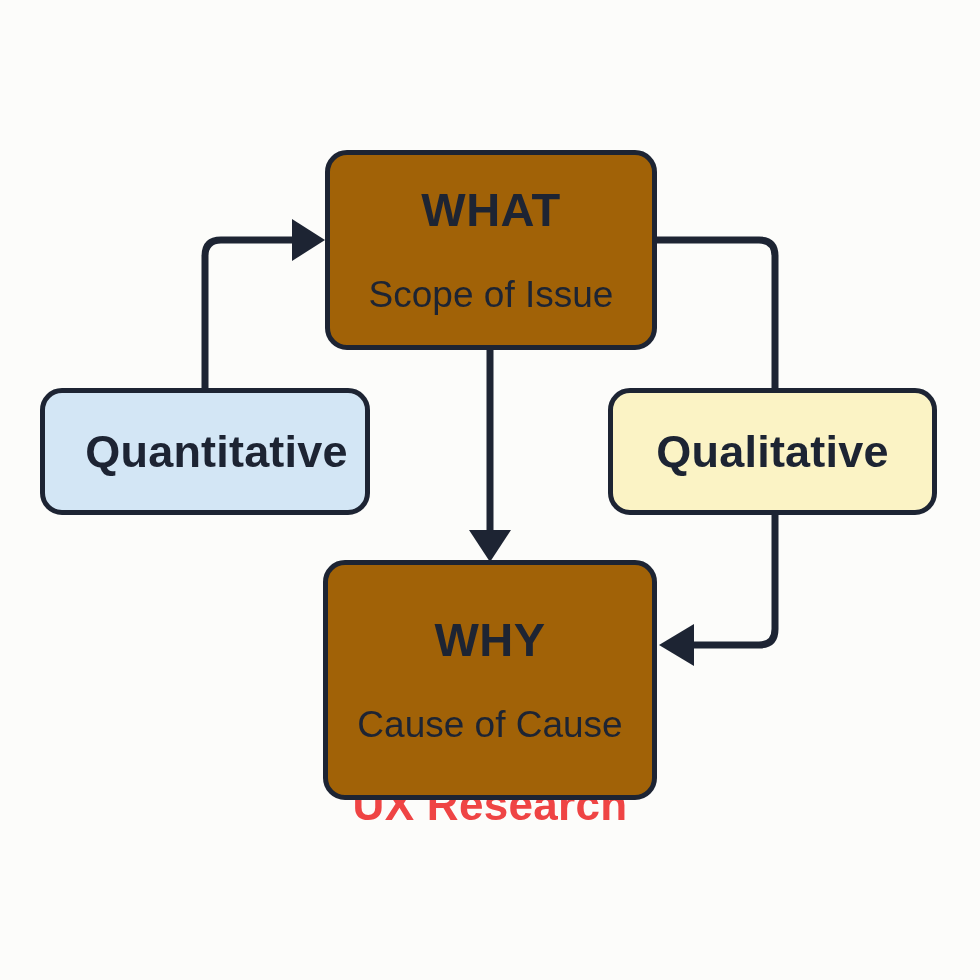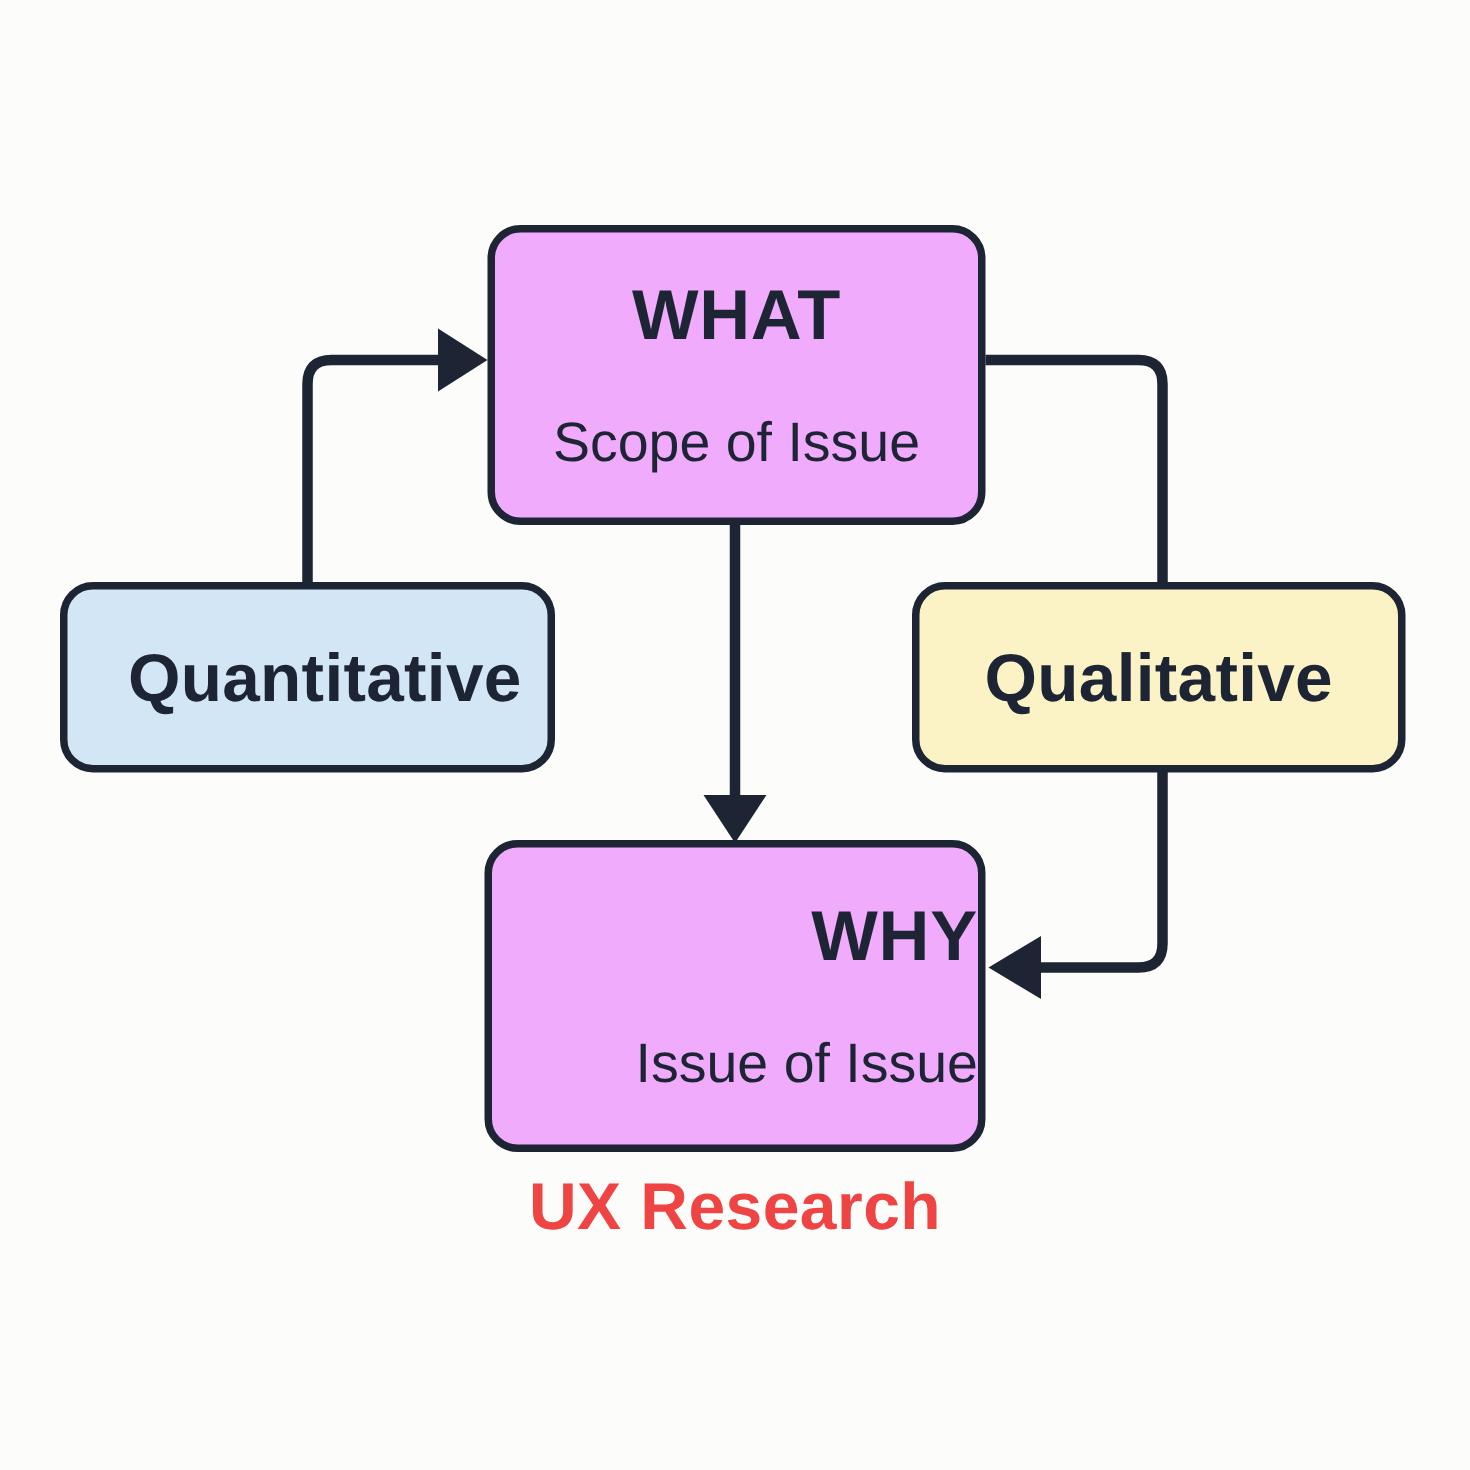--- a/index.html
+++ b/index.html
@@ -31,44 +31,43 @@
     border: 5px solid #1d2433;
     border-radius: 22px;
     display: flex;
     flex-direction: column;
     align-items: center;
     justify-content: center;
     text-align: center;
     color: #1d2433;
   }
   .node-white {
-    background: #f0abfc;
+    background: #a16207;
     gap: 23px;
   }
   .node-blue {
     background: #d3e6f5;
     padding-left: 23px;
   }
   .node-yellow {
     background: #fbf3c5;
   }
   #node-what {
     left: 325px;
     top: 150px;
     width: 332px;
     height: 200px;
     z-index: 3;
   }
   #node-why {
     left: 323px;
     top: 560px;
     width: 334px;
-    height: 208px;
+    height: 240px;
     z-index: 3;
-    align-items: flex-end;
   }
   #node-quantitative {
     left: 40px;
     top: 388px;
     width: 330px;
     height: 127px;
     z-index: 3;
   }
   #node-qualitative {
     left: 608px;
@@ -134,21 +133,21 @@
     </g>
   </svg>
 
   <div class="node node-white" id="node-what">
     <div class="node-title">WHAT</div>
     <div class="node-subtitle">Scope of Issue</div>
   </div>
 
   <div class="node node-white" id="node-why">
     <div class="node-title">WHY</div>
-    <div class="node-subtitle">Issue of Issue</div>
+    <div class="node-subtitle">Cause of Cause</div>
   </div>
 
   <div class="node node-blue" id="node-quantitative">
     <div class="node-label">Quantitative</div>
   </div>
 
   <div class="node node-yellow" id="node-qualitative">
     <div class="node-label">Qualitative</div>
   </div>
 

